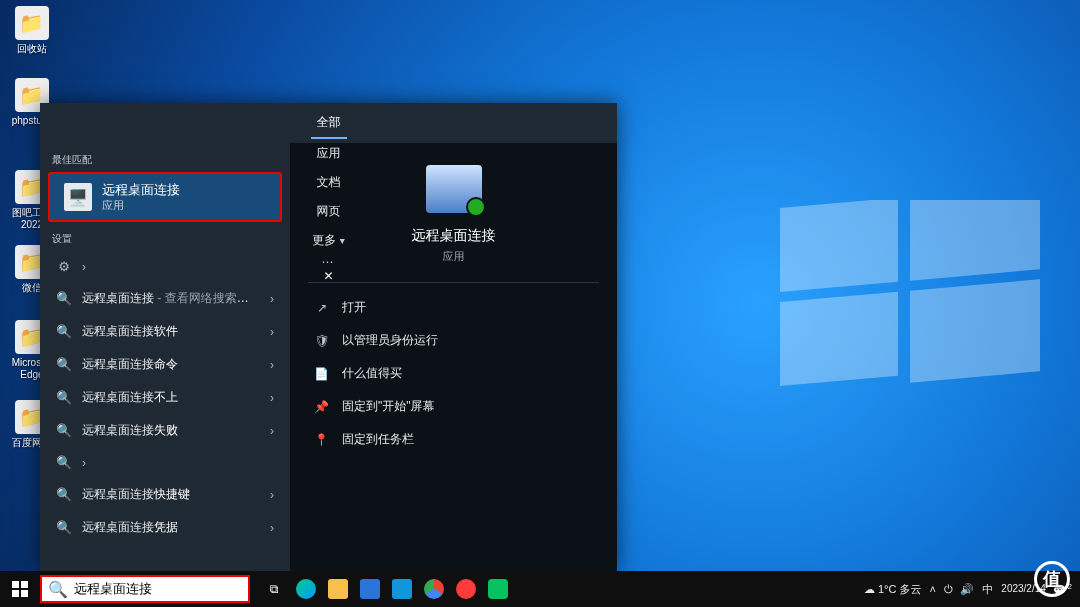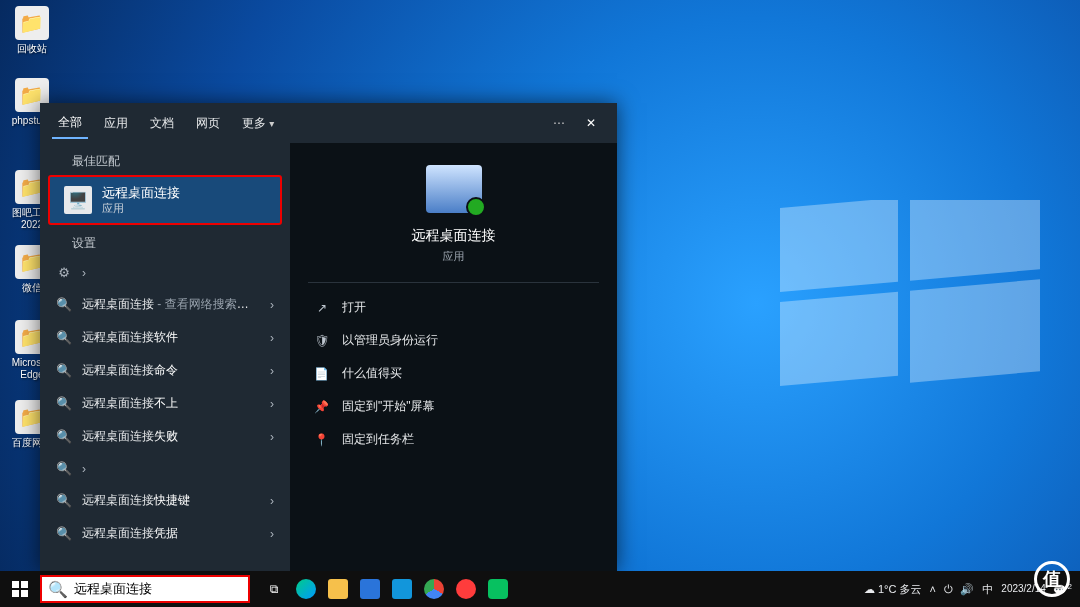--- a/index.html
+++ b/index.html
@@ -15,32 +15,32 @@
   .win-logo rect { fill: rgba(255,255,255,0.6); }
   .desk-icon { position: absolute; width: 48px; text-align: center; }
   .desk-icon .ico { width: 34px; height: 34px; margin: 0 auto 3px; background:#eee; border-radius:4px; display:flex; align-items:center; justify-content:center; font-size:20px; }
   .desk-icon .lbl { color:#fff; font-size:10px; text-shadow:1px 1px 2px rgba(0,0,0,0.7); line-height:12px; }
 
   .search-panel {
     position: absolute; left: 40px; top: 103px; width: 577px; height: 468px;
     background: #1f2933; color: #fff; display:flex; flex-direction:column;
     box-shadow: 0 0 20px rgba(0,0,0,0.6);
   }
-  .tabs { display:flex; align-items:center; height: 40px; padding: 12px 12px; gap: 10px; font-size:12px; position:relative; }
+  .tabs { display:flex; align-items:center; height: 40px; padding: 5px 12px; font-size:12px; position:relative;flex-direction:column; }
   .tab { padding: 6px 6px; color:#e6e8ea; cursor:pointer; }
   .tab.active { border-bottom: 2px solid #6fb4ff; color:#fff; }
   .tabs .spacer { flex:1; }
   .tabs .more { color:#ccc; letter-spacing:2px; cursor:pointer; }
   .tabs .chev { font-size:10px; color:#ccc; }
   .tabs .close { width:28px; height:28px; display:flex; align-items:center; justify-content:center; cursor:pointer; }
 
   .panel-body { flex:1; display:flex; overflow:hidden; }
   .left-col { width: 250px; background:#1f2933; overflow-y:auto; }
   .right-col { flex:1; background:#0b1116; display:flex; flex-direction:column; align-items:center; padding: 22px 18px 0; }
-  .section-label { font-size:12px; color:#c3c9cf; padding:10px 32px 5px; }
+  .section-label { font-size:10px; color:#c3c9cf; padding:10px 12px 5px; }
   .best-match {
     display:flex; align-items:center; gap:10px; padding:8px 14px; margin:0 8px;
     background:#184a7a; border:2px solid #e00; border-radius:3px; height:50px;
   }
   .best-match .ico { width:28px; height:28px; background:#e7e9eb; border-radius:2px; display:flex; align-items:center; justify-content:center; font-size:16px; }
   .best-match .title { font-size:13px; font-weight:500; line-height:16px; }
   .best-match .sub { font-size:11px; color:#c9d1d9; }
 
   .list-item {
     display:flex; align-items:center; padding:8px 16px; font-size:12px; color:#e6e8ea;

